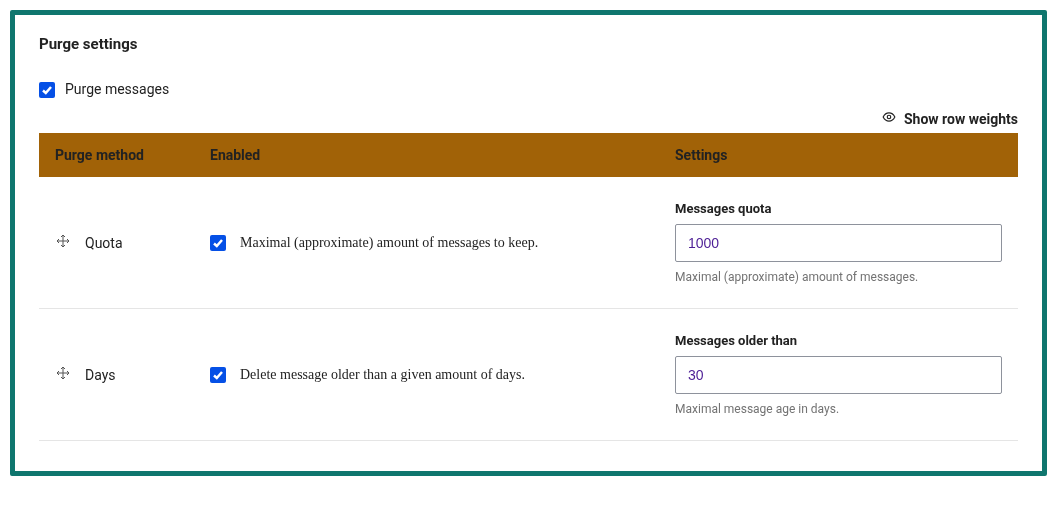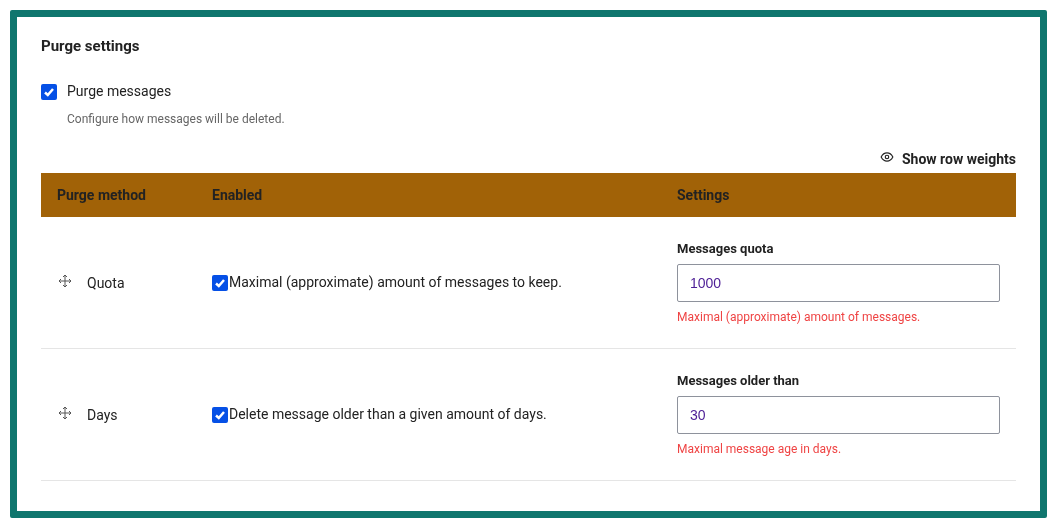--- a/index.html
+++ b/index.html
@@ -4,21 +4,21 @@
   <style>
     * { box-sizing: border-box; margin: 0; padding: 0; }
     body {
       font-family: -apple-system, BlinkMacSystemFont, "Segoe UI", Roboto, sans-serif;
       font-size: 14px;
       color: #222;
       background: #fff;
       padding: 10px;
     }
     .panel {
-      border: 7px solid #0f766e;
+      border: 5px solid #0f766e;
       border-radius: 2px;
       padding: 20px 24px 30px 24px;
       width: 1037px;
       background: #fff;
     }
     .panel-title {
       font-weight: 700;
       font-size: 15px;
       margin-bottom: 28px;
     }
@@ -96,22 +96,23 @@
     .drag-icon svg {
       width: 16px;
       height: 16px;
       stroke: #555;
       stroke-width: 1.5;
       fill: none;
     }
     .col-enabled-cell {
       width: 465px;
       display: flex;
-      align-items: flex-start;
-      gap: 1px;
+      align-items: flex-end;
+      gap: 14px;
+      font-family: Liberation Serif, serif;
     }
     .col-settings-cell {
       flex: 1;
     }
     .field-label {
       font-weight: 700;
       font-size: 13px;
       margin-bottom: 8px;
       display: block;
     }
@@ -119,39 +120,38 @@
       width: 100%;
       max-width: 336px;
       padding: 10px 12px;
       border: 1px solid #8e929c;
       border-radius: 2px;
       font-size: 14px;
       color: #4c1d95;
     }
     .help {
       font-size: 12px;
-      color: #ef4444;
+      color: #737373;
       margin-top: 8px;
     }
   </style>
 </head>
 <body>
 
 <div class="panel">
   <div class="panel-title">Purge settings</div>
 
   <div class="checkbox-row">
     <span class="checkbox">
       <svg viewBox="0 0 12 12">
           <polyline points="2,6.5 4.8,9 10,3"></polyline>
         </svg>
     </span>
     <span class="checkbox-label">Purge messages</span>
   </div>
-  <div class="checkbox-desc">Configure how messages will be deleted.</div>
 
   <div class="show-weights">
     <span>
       <svg viewBox="0 0 24 24" fill="none" stroke="#222" stroke-width="2">
         <path d="M2 12s3.5-7 10-7 10 7 10 7-3.5 7-10 7S2 12 2 12z"></path>
         <circle cx="12" cy="12" r="3"></circle>
       </svg>
     </span>
     <span>Show row weights</span>
   </div>

